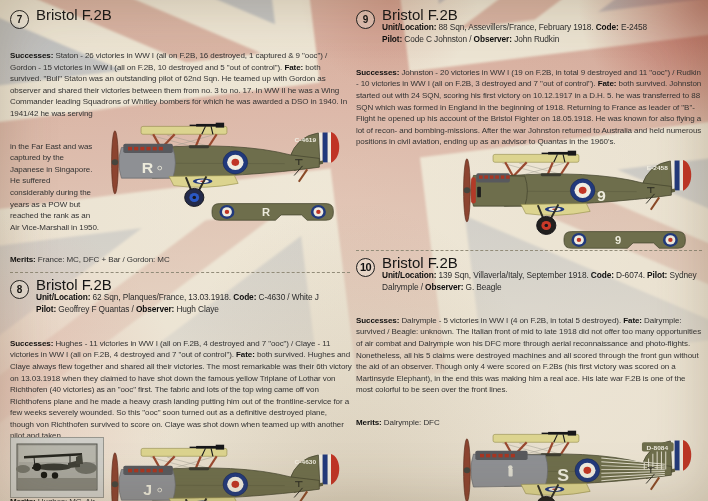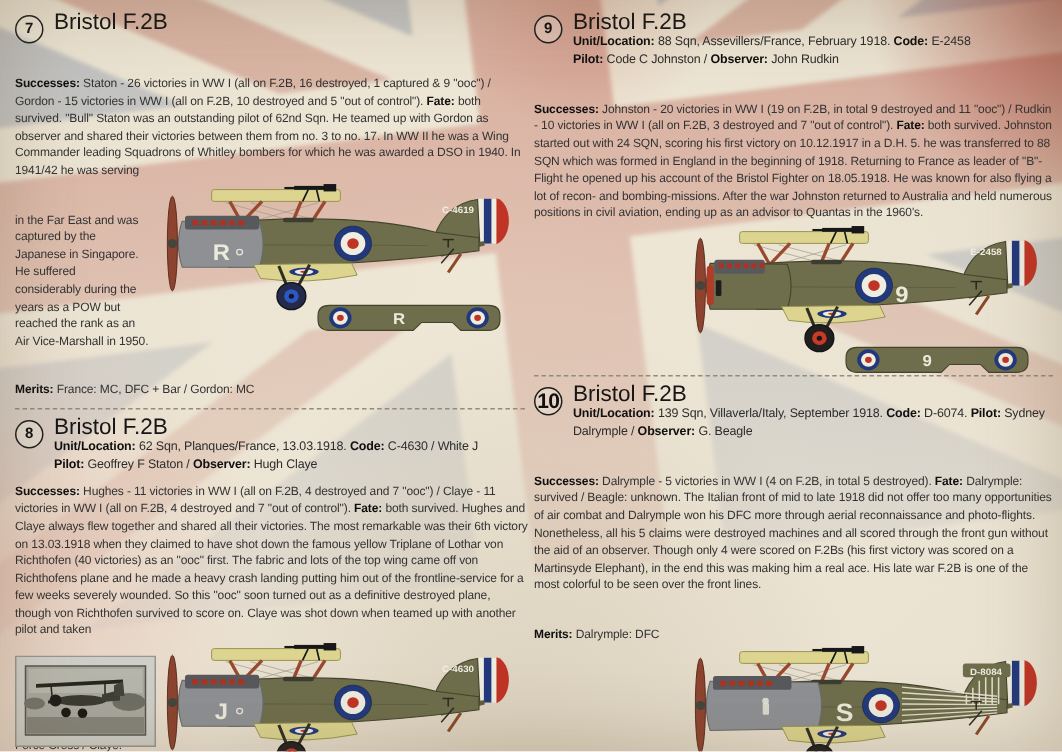--- a/index.html
+++ b/index.html
@@ -17,27 +17,27 @@
     radial-gradient(circle at 0% 78%, rgba(210,130,120,.25), rgba(210,130,120,0) 22%),
     radial-gradient(ellipse at 50% 110%, rgba(140,120,85,.2), rgba(140,120,85,0) 45%)}
   .vig{position:absolute;inset:0;pointer-events:none;box-shadow:inset 0 0 55px rgba(100,80,45,.28)}
   .col{position:absolute;top:8px}
   #col-left{left:10px;width:342px}
   #col-right{left:356px;width:348px}
   .sec-head{display:flex;gap:7px;margin-bottom:1px}
   .num{flex:none;width:19px;height:19px;margin-top:2px;border:1.7px solid #1e1e1e;border-radius:50%;
     display:flex;align-items:center;justify-content:center;font-size:10px;font-weight:bold;color:#111;
     background:rgba(243,238,226,.35)}
-  .num.small{font-size:14px;letter-spacing:-.5px}
+  .num.small{font-size:11px;letter-spacing:-.5px}
   .ht{flex:1;min-width:0}
   .sec-title{font-size:15px;font-weight:normal;color:#151515;line-height:13px}
   .meta{font-size:8.3px;line-height:12.4px;color:#2c2c2c;letter-spacing:-.1px}
   .meta b,.body b{color:#0f0f0f}
   .body{font-size:8px;line-height:11.6px;color:#333;letter-spacing:-.08px;margin-top:21px}
-  .gap{margin-top:6px}
+  .gap{margin-top:22px}
   .plane-box{float:right;width:252px;margin:2px 0 0 5px}
   .plane-box.static{float:none;margin:1px 0 0 auto}
   svg.plane{display:block;width:252px;height:100px}
   .dashes{clear:both;border:0;border-top:1.4px dashed #928c79;margin:6px 2px 5px 0}
   #photo{position:absolute;left:10px;top:437px;width:94px;height:61px}
 </style>
 </head>
 <body>
 
 <div id="page">
@@ -146,21 +146,21 @@
       <div class="sec-head">
         <div class="num">8</div>
         <div class="ht">
           <div class="sec-title">Bristol F.2B</div>
           <p class="meta">
             <b>Unit/Location:</b>
             <span>62 Sqn, Planques/France, 13.03.1918.</span>
             <b>Code:</b>
             <span>C-4630 / White J</span><br>
             <b>Pilot:</b>
-            <span>Geoffrey F Staton /</span>
+            <span>Geoffrey F Quantas /</span>
             <b>Observer:</b>
             <span>Hugh Claye</span>
           </p>
         </div>
       </div>
       <p class="body gap">
         <b>Successes:</b>
         <span>Hughes - 11 victories in WW I (all on F.2B, 4 destroyed and 7 "ooc") / Claye - 11 victories in WW I (all on F.2B, 4 destroyed and 7 "out of control").</span>
         <b>Fate:</b>
         <span>both survived. Hughes and Claye always flew together and shared all their victories. The most remarkable was their 6th victory on 13.03.1918 when they claimed to have shot down the famous yellow Triplane of Lothar von Richthofen (40 victories) as an "ooc" first. The fabric and lots of the top wing came off von Richthofens plane and he made a heavy crash landing putting him out of the frontline-service for a few weeks severely wounded. So this "ooc" soon turned out as a definitive destroyed plane, though von Richthofen survived to score on. Claye was shot down when teamed up with another pilot and taken</span>

